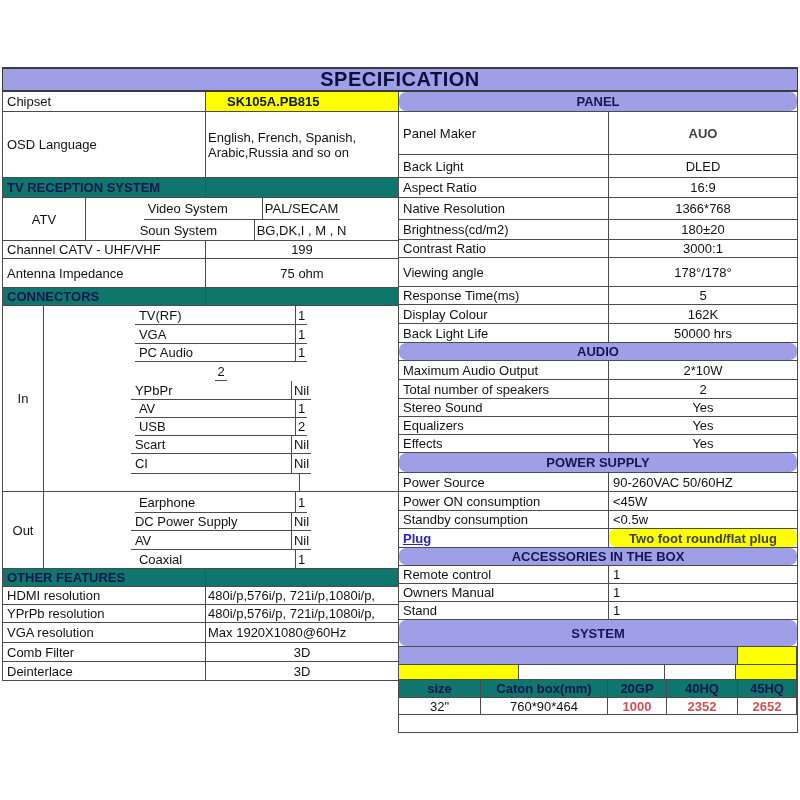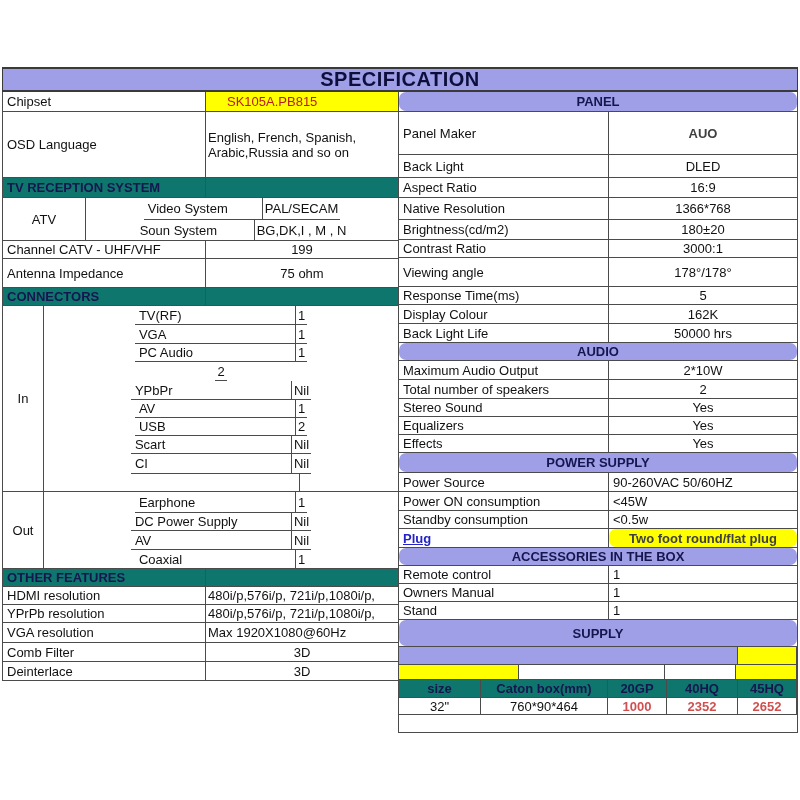--- a/index.html
+++ b/index.html
@@ -23,21 +23,21 @@
   .hdr-full{background:#9f9fe8;font-weight:bold;color:#16164f;display:flex;align-items:center;justify-content:center;border-right:none;}
   .grp{display:flex;border-bottom:1px solid #4b4b4b;}
   .glabel{display:flex;align-items:center;justify-content:center;border-right:1px solid #4b4b4b;}
   .grows{flex:1;display:flex;flex-direction:column;align-items:center;}
   .grows .r:last-child{border-bottom:none;}
   .atv .glabel{width:83px;}
   .atv .ilbl{width:119px;}
   .inout .glabel{width:41px;}
   .inout .ilbl{width:161px;}
   .yellow{background:#ffff00;}
-  .red-strong{color:#b91c1c;font-weight:normal;padding-left:21px;}
+  .red-strong{color:#0f172a;font-weight:bold;padding-left:21px;}
   .red-soft{color:#d05050;font-weight:bold;}
   .blue{color:#2323c8;font-weight:bold;}
   .navy{color:#404040;font-weight:bold;}
   .underline{text-decoration:underline;}
   
   .h15{height:15px}.h17{height:17px}.h18{height:18px}.h19{height:19px}.h20{height:20px}
   .h21{height:21px}.h22{height:22px}.h23{height:23px}.h27{height:27px}.h29{height:29px}
   .h43{height:43px}.h66{height:66px}
   
   .pa0{width:339px;background:#9f9fe8;border-right:1px solid #4b4b4b;}
@@ -305,21 +305,21 @@
       <div class="r h18">
         <div class="c lbl-r">Owners Manual</div>
         <div class="c val-r la end">1</div>
       </div>
       <div class="r h18">
         <div class="c lbl-r">Stand</div>
         <div class="c val-r la end">1</div>
       </div>
 
       <div class="r h27">
-        <div class="c hdr-full val-r">SUPPLY</div>
+        <div class="c hdr-full val-r">SYSTEM</div>
       </div>
 
       <div class="r h18">
         <div class="pc pa0"></div>
         <div class="pc pa1"></div>
       </div>
 
       <div class="r h15">
         <div class="pc pb0"></div>
         <div class="pc pb1"></div>

